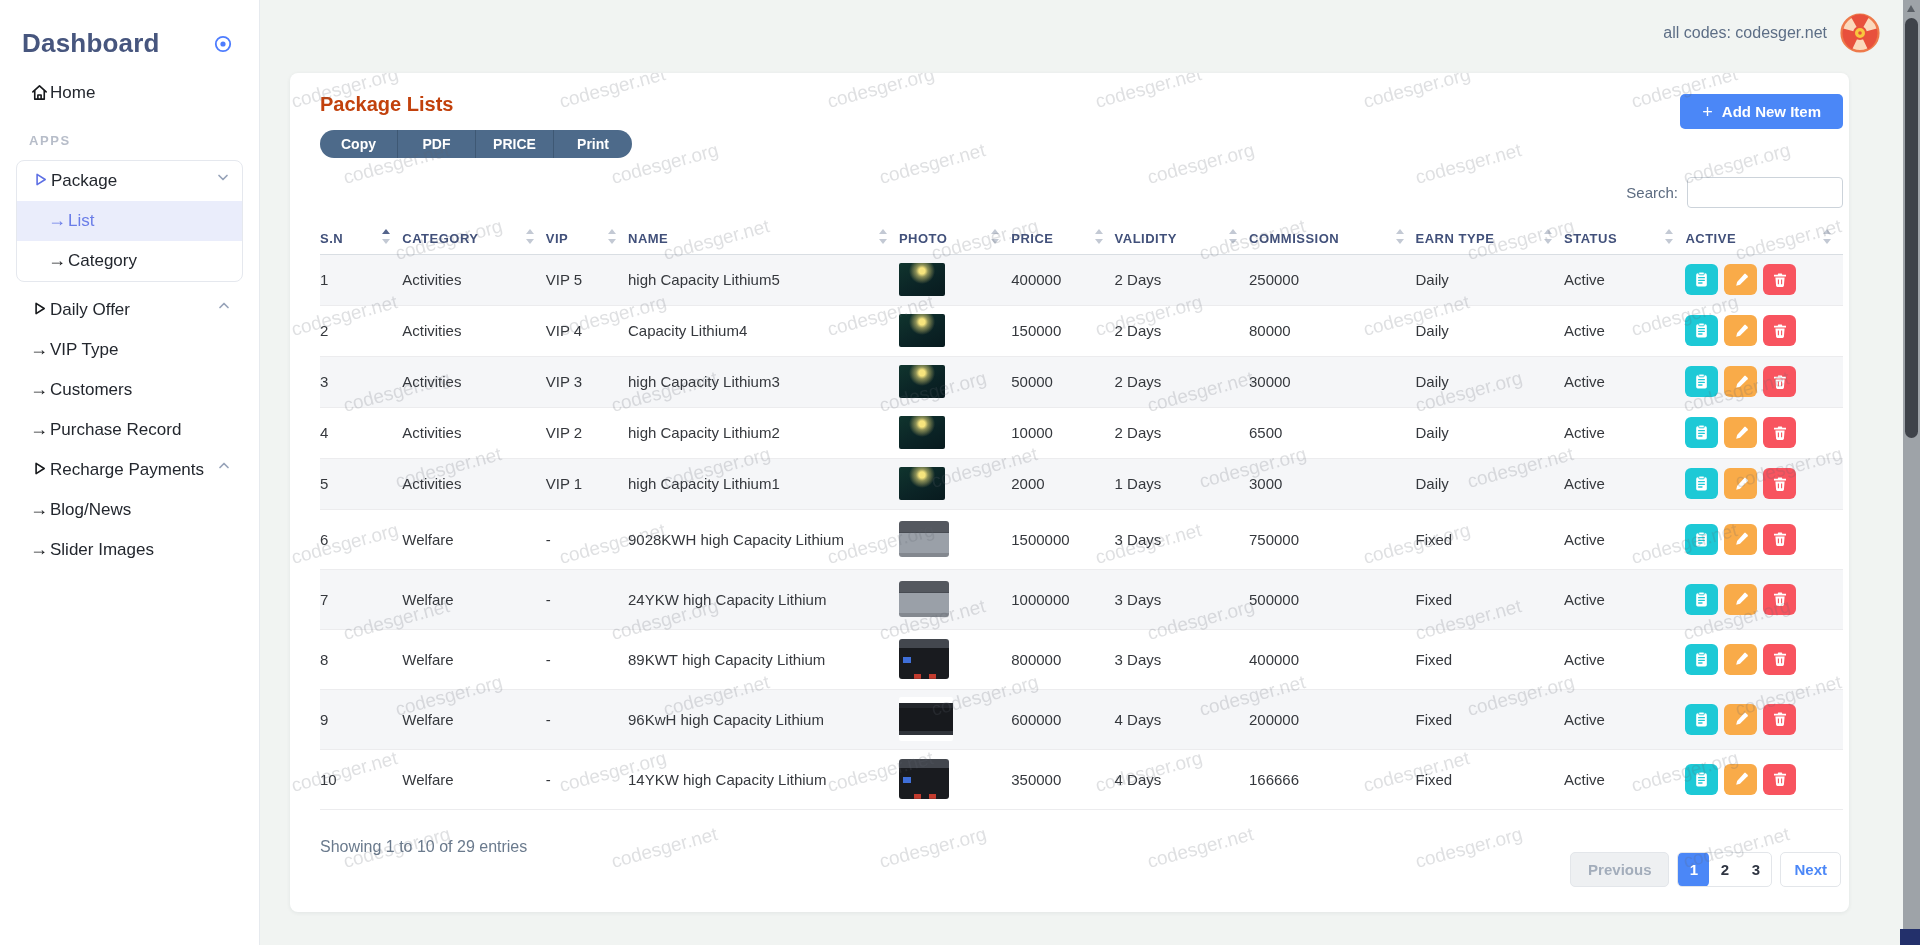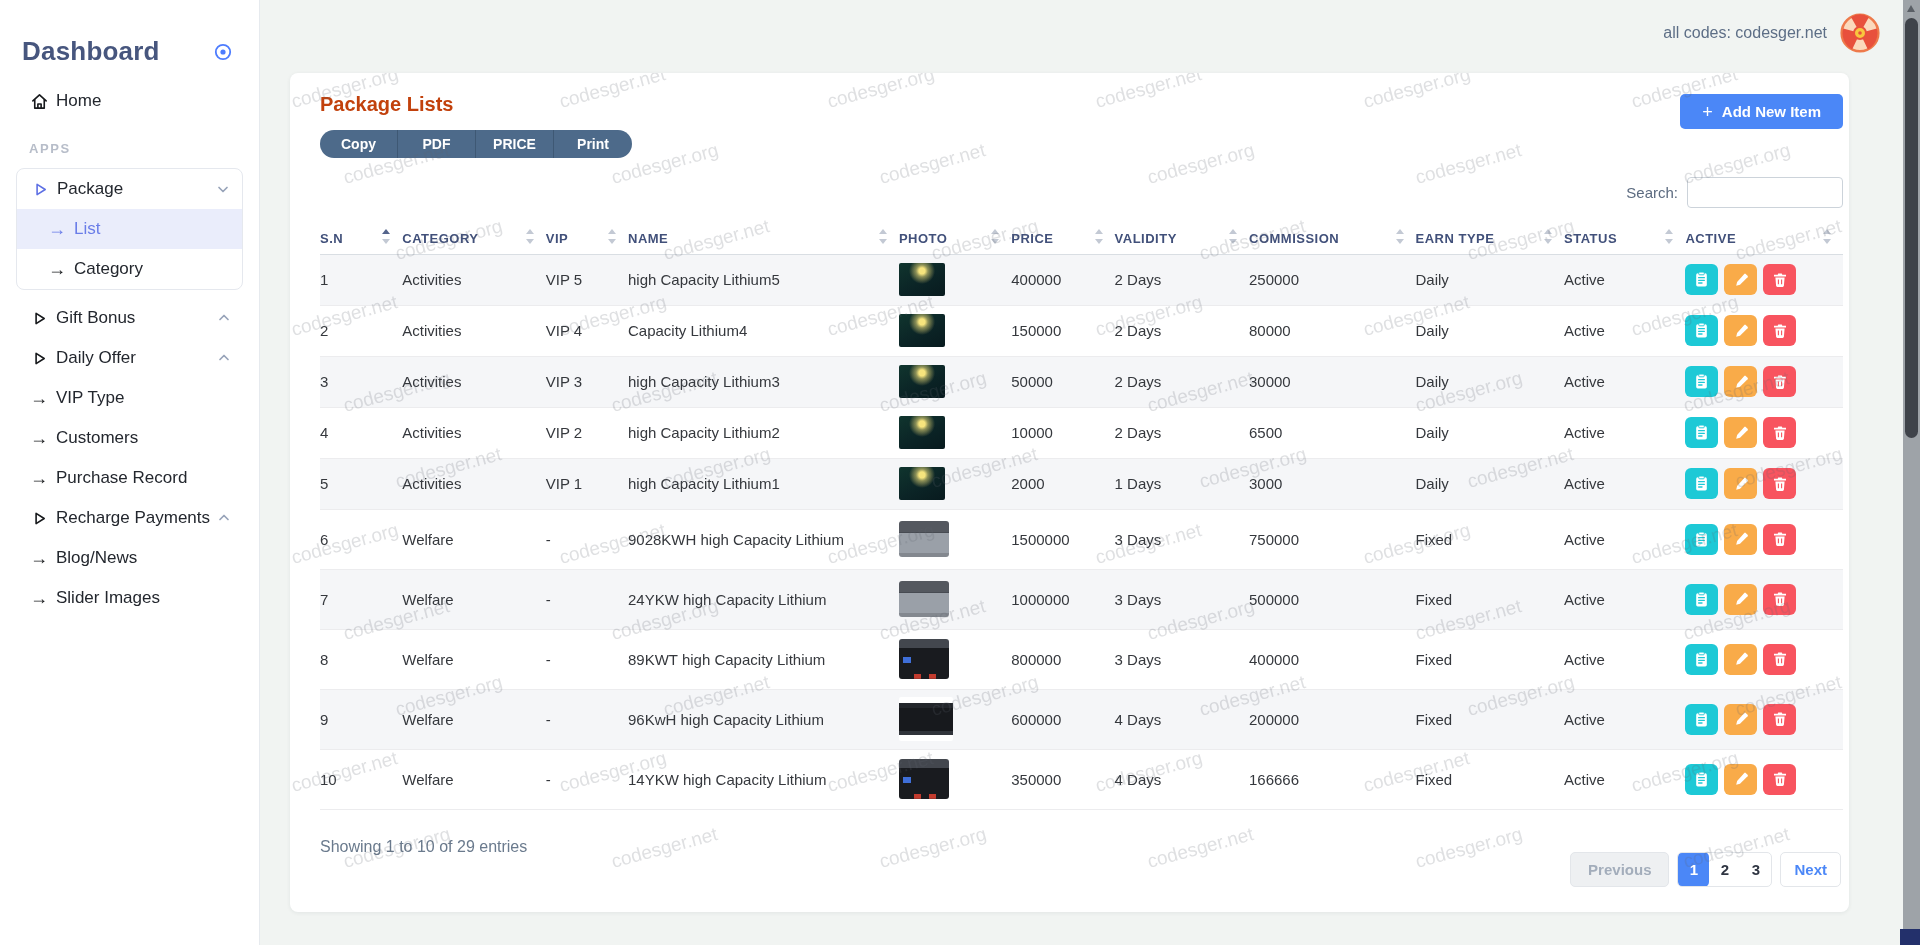--- a/index.html
+++ b/index.html
@@ -3,25 +3,25 @@
 <meta charset="utf-8">
 <style>
   * { box-sizing: border-box; margin: 0; padding: 0; }
   html,body { width:1920px; height:945px; overflow:hidden;
     font-family:"Liberation Sans", sans-serif; background:#f1f4f2; }
 
   
   .sidebar { position:fixed; left:0; top:0; width:260px; height:945px;
     background:#fff; border-right:1px solid #e6eaee; z-index:3; }
   .sb-head { display:flex; justify-content:space-between; align-items:center;
-    padding:36px 26px 14px 22px; }
+    padding:28px 26px 14px 22px; }
   .sb-title { font-size:26px; font-weight:700; color:#47567e; letter-spacing:.2px; }
   .pin { cursor:pointer; display:flex; }
   .sb-nav { padding:0 16px; }
-  .nav-item { display:flex; align-items:center; gap:7px; padding:10px 13px;
+  .nav-item { display:flex; align-items:flex-start; gap:1px; padding:10px 13px;
     font-size:17px; color:#23272e; cursor:pointer; border-radius:6px; }
   .nav-item .lead { width:20px; display:flex; justify-content:center; color:#17191c; }
   .nav-item .lead.accent { color:#5f71e4; }
   .nav-item .lead .g { font-size:18px; line-height:1; }
   .nav-item .trail { margin-left:auto; display:flex; }
   .nav-item.active { background:#eaedfb; color:#6a7de8; border-radius:0; }
   .nav-item.active .lead { color:#6a7de8; }
   .apps-label { font-size:13px; font-weight:700; color:#b7bdc9;
     letter-spacing:1.6px; padding:20px 13px 10px; }
   .group-box { border:1px solid #e5e8ee; border-radius:8px; margin:2px 0 8px; overflow:hidden; }
@@ -174,33 +174,20 @@
             <span class="g">→</span>
           </span>
           <span>List</span>
         </div>
         <div class="nav-item child">
           <span class="lead">
             <span class="g">→</span>
           </span>
           <span>Category</span>
         </div>
-      </div>
-      <div class="nav-item">
-        <span class="lead">
-          <svg width="17" height="17" viewBox="0 0 20 20" fill="none" stroke="currentColor" stroke-width="1.9" stroke-linejoin="round">
-            <path d="M6 4l9.5 6L6 16z"></path>
-          </svg>
-        </span>
-        <span>Gift Bonus</span>
-        <span class="trail">
-          <svg width="12" height="12" viewBox="0 0 12 12">
-            <path d="M2 7.5l4-4 4 4" fill="none" stroke="#97a3b9" stroke-width="1.7" stroke-linecap="round" stroke-linejoin="round"></path>
-          </svg>
-        </span>
       </div>
       <div class="nav-item">
         <span class="lead">
           <svg width="17" height="17" viewBox="0 0 20 20" fill="none" stroke="currentColor" stroke-width="1.9" stroke-linejoin="round">
             <path d="M6 4l9.5 6L6 16z"></path>
           </svg>
         </span>
         <span>Daily Offer</span>
         <span class="trail">
           <svg width="12" height="12" viewBox="0 0 12 12">

